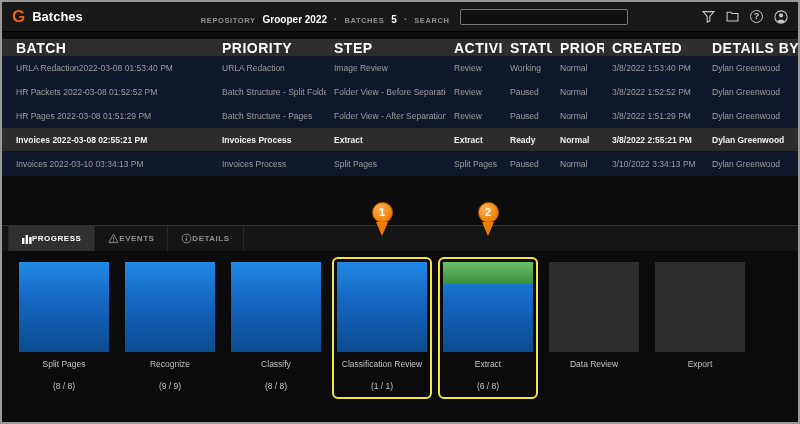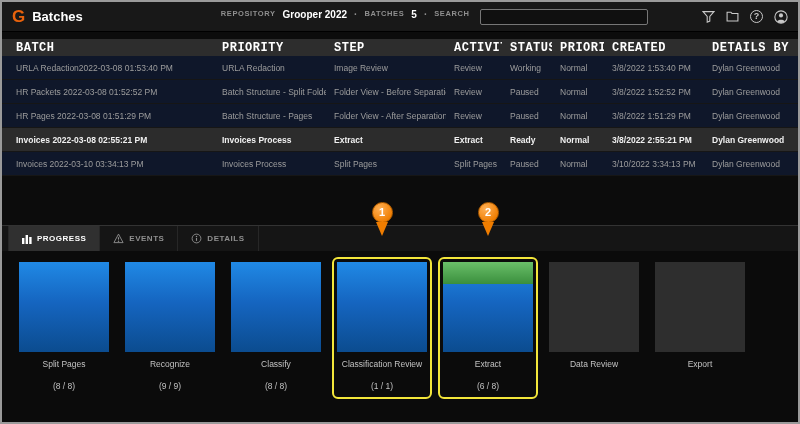--- a/index.html
+++ b/index.html
@@ -6,43 +6,43 @@
   html,body { background:#c9c9c9; font-family:"Liberation Sans", sans-serif; }
   .window {
     position:relative; width:800px; height:424px;
     background:#0c0c0c; border:2px solid #9a9a9a; overflow:hidden;
   }
   
   .titlebar { height:30px; display:flex; align-items:center; background:#181818;
     border-bottom:1px solid #000; padding:0 10px; }
   .logo { color:#e8620c; font-weight:bold; font-size:17px; line-height:1; margin-right:7px; }
   .app-title { color:#fff; font-weight:bold; font-size:13px; margin-right:118px; }
-  .meta { display:flex; align-items:flex-start; gap:7px;margin-left:20px; }
+  .meta { display:flex; align-items:flex-end; gap:7px; }
   .meta-label { color:#8f8f8f; font-size:7.5px; letter-spacing:.6px; font-weight:bold; }
   .meta-value { color:#fff; font-size:10px; font-weight:bold; }
   .meta-sep { color:#8f8f8f; font-size:10px; font-weight:bold; }
   .search-input { width:168px; height:16px; background:#101010; border:1px solid #777;
     border-radius:2px; color:#ddd; font-size:9px; padding:0 5px; outline:none; margin-left:3px; }
   .header-icons { margin-left:auto; display:flex; align-items:center; gap:9px; color:#c8c8c8; }
   .hicon { width:15px; height:15px; display:flex; align-items:center; justify-content:center; cursor:pointer; }
   .circle-glyph { width:13px; height:13px; border:1px solid #c8c8c8; border-radius:50%;
     font-size:9px; line-height:11px; text-align:center; color:#c8c8c8; font-weight:bold; }
   
   .spacer { height:7px; background:#0c0c0c; }
   .thead, .trow { display:grid; grid-template-columns:212px 112px 120px 56px 50px 52px 100px 94px; align-items:center; }
   .thead { height:17px; background:#2d2d2d; }
-  .thead .cell { color:#fff; font-weight:bold; font-size:12px; letter-spacing:.5px;font-family:Liberation Mono, monospace; }
+  .thead .cell { color:#fff; font-weight:bold; font-size:14px; letter-spacing:.5px; }
   .cell { padding-left:8px; white-space:nowrap; overflow:hidden; }
   .thead .cell:first-child, .trow .cell:first-child { padding-left:14px; }
   .trow { height:24px; font-size:8.5px; color:#9d9d9d; background:#0f172a; border-bottom:1px solid #161616; cursor:default; }
   .trow.selected { background:#2c2c2c; color:#f0f0f0; font-weight:bold; }
   .filler { height:49px; background:#0c0c0c; }
   
   .tabbar { height:26px; background:#151515; border-top:1px solid #333; display:flex; align-items:stretch; padding-left:6px; }
-  .tab { display:flex; align-items:center; gap:5px; padding:0 13px; font-size:8px; font-weight:bold;
+  .tab { display:flex; align-items:center; padding:0 13px; font-size:8px; font-weight:bold;
     letter-spacing:.5px; color:#8f8f8f; border-right:1px solid #272727; cursor:pointer; }
   .tab:first-child { border-left:1px solid #272727; }
   .tab.active { background:#303030; color:#fff; }
   .tab svg { display:block; }
   
   .panel { height:171px; background:#0b0b0b; position:relative; }
   .tiles { display:flex; gap:6px; padding:6px 0 0 12px; }
   .tile-group { width:100px; border:2px solid transparent; border-radius:6px; padding:3px 3px 6px 3px;
     display:flex; flex-direction:column; align-items:center; cursor:pointer; }
   .tile-group.highlighted { border-color:#f3e63a; }

